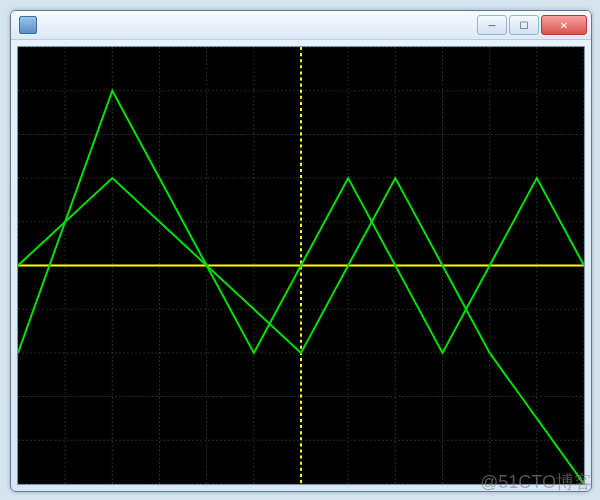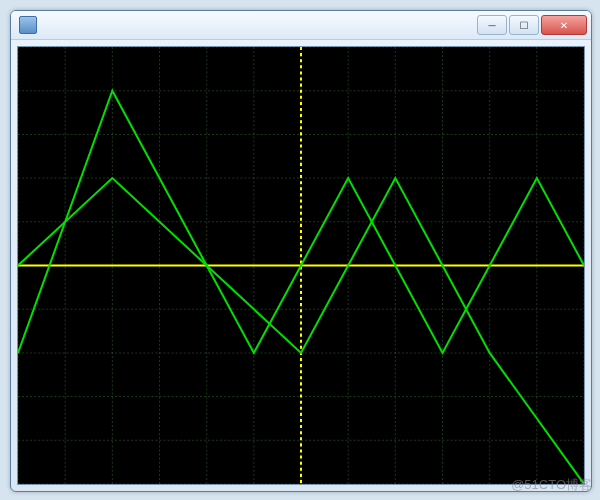--- a/index.html
+++ b/index.html
@@ -99,21 +99,21 @@
   .series-line {
     fill: none;
     stroke: #00e000;
     stroke-width: 2;
   }
   .watermark {
     position: absolute;
     right: 8px;
     bottom: 6px;
     color: #8a8a8a;
-    font-size: 13px;
+    font-size: 18px;
     opacity: 0.6;
     pointer-events: none;
   }
 </style>
 </head>
 <body>
 
 <div class="window">
   <div class="titlebar">
     <div class="app-icon"></div>

